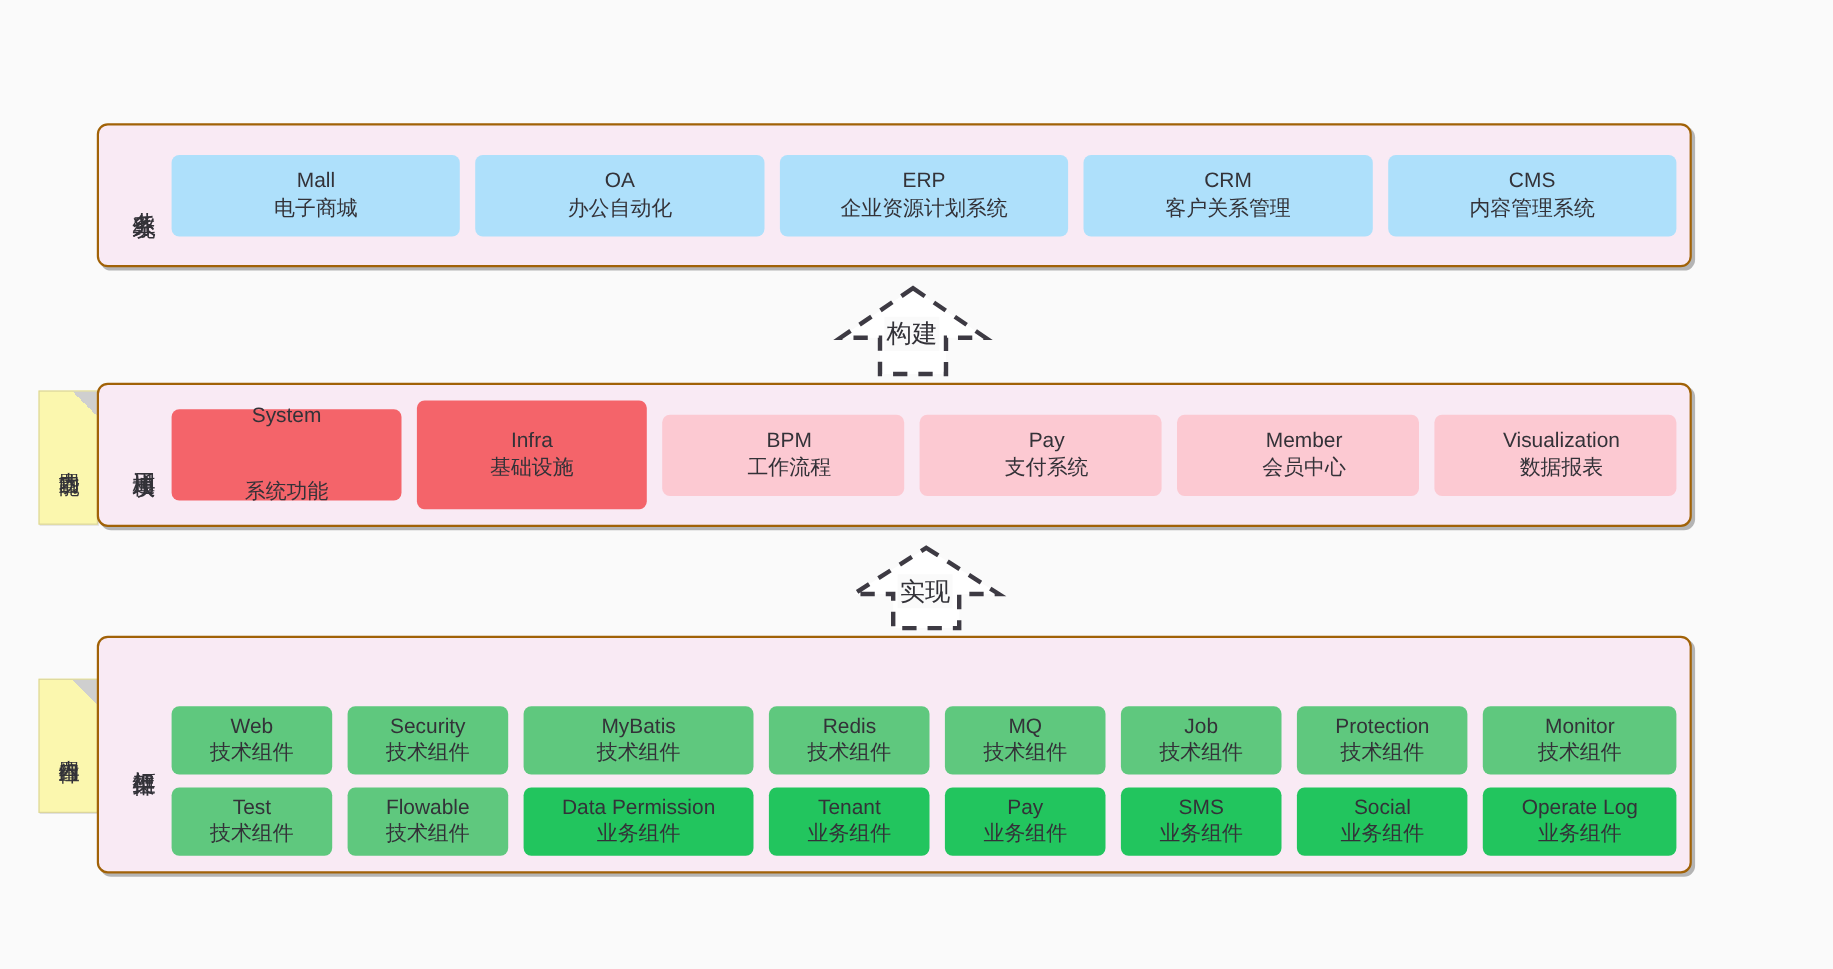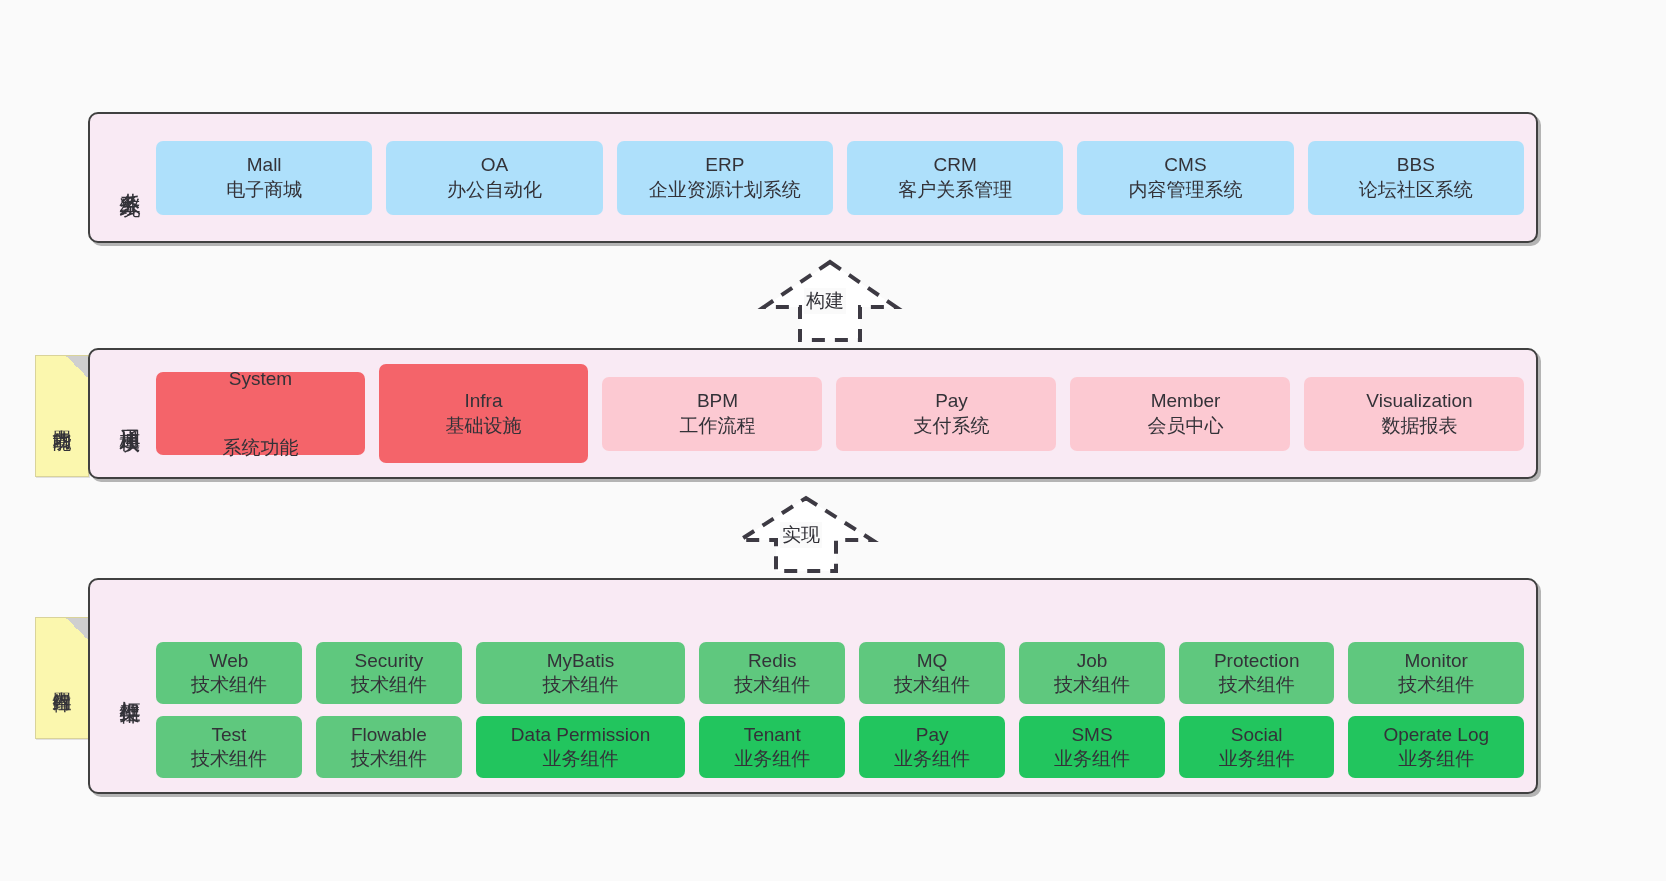--- a/index.html
+++ b/index.html
@@ -18,21 +18,21 @@
 
   .canvas {
     position: absolute;
     inset: 0;
   }
 
   
   .layer {
     position: absolute;
     background: #f9eaf4;
-    border: 2px solid #404040;
+    border: 2px solid #a16207;
     border-radius: 10px;
     box-sizing: border-box;
     box-shadow: 3px 3px 0 rgba(0,0,0,0.28);
     display: flex;
     align-items: center;
   }
 
   .layer-title {
     width: 40px;
     flex: 0 0 40px;
@@ -128,21 +128,21 @@
   }
 
   
   .connector {
     position: absolute;
     pointer-events: none;
   }
   .connector svg { display: block; overflow: visible; }
   .connector .conn-label {
     position: absolute;
-    font-size: 19px;
+    font-size: 23px;
     color: #333238;
     background: #fafafa;
     padding: 0 2px;
     white-space: nowrap;
     user-select: none;
   }
 </style>
 </head>
 <body>
 
@@ -171,24 +171,20 @@
         <div class="card c-blue" style="height:74px;">
           <span class="ln">CRM</span>
           <span class="ln">客户关系管理</span>
         </div>
 
         <div class="card c-blue" style="height:74px;">
           <span class="ln">CMS</span>
           <span class="ln">内容管理系统</span>
         </div>
 
-        <div class="card c-blue" style="height:74px;">
-          <span class="ln">BBS</span>
-          <span class="ln">论坛社区系统</span>
-        </div>
 
       </div>
     </div>
   </div>
 
   <div class="connector" style="left:760px; top:258px; width:140px; height:85px;">
     <svg width="140" height="85" viewBox="0 0 140 85" aria-hidden="true">
       <path d="M70 4 L136 49 L100 49 L100 82 L40 82 L40 49 L4 49 Z" fill="#ffffff" stroke="#3d3a43" stroke-width="4" stroke-dasharray="13 10" stroke-linejoin="miter"></path>
     </svg>
     <span class="conn-label" style="left:44px; top:30px;">构建</span>
@@ -231,21 +227,21 @@
 
         <div class="card c-pink" style="height:74px;">
           <span class="ln">Visualization</span>
           <span class="ln">数据报表</span>
         </div>
 
       </div>
     </div>
   </div>
 
-  <div class="connector" style="left:736px; top:494px; width:140px; height:80px;">
+  <div class="connector" style="left:772px; top:494px; width:140px; height:80px;">
     <svg width="140" height="80" viewBox="0 0 140 80" aria-hidden="true">
       <path d="M70 4 L136 46 L100 46 L100 77 L40 77 L40 46 L4 46 Z" fill="#ffffff" stroke="#3d3a43" stroke-width="4" stroke-dasharray="13 10" stroke-linejoin="miter"></path>
     </svg>
     <span class="conn-label" style="left:44px; top:28px;">实现</span>
   </div>
 
   <div class="sticky" style="left:35px; top:617px; width:54px; height:122px;">
     <span class="fold"></span>
     <span>内置组件</span>
   </div>

